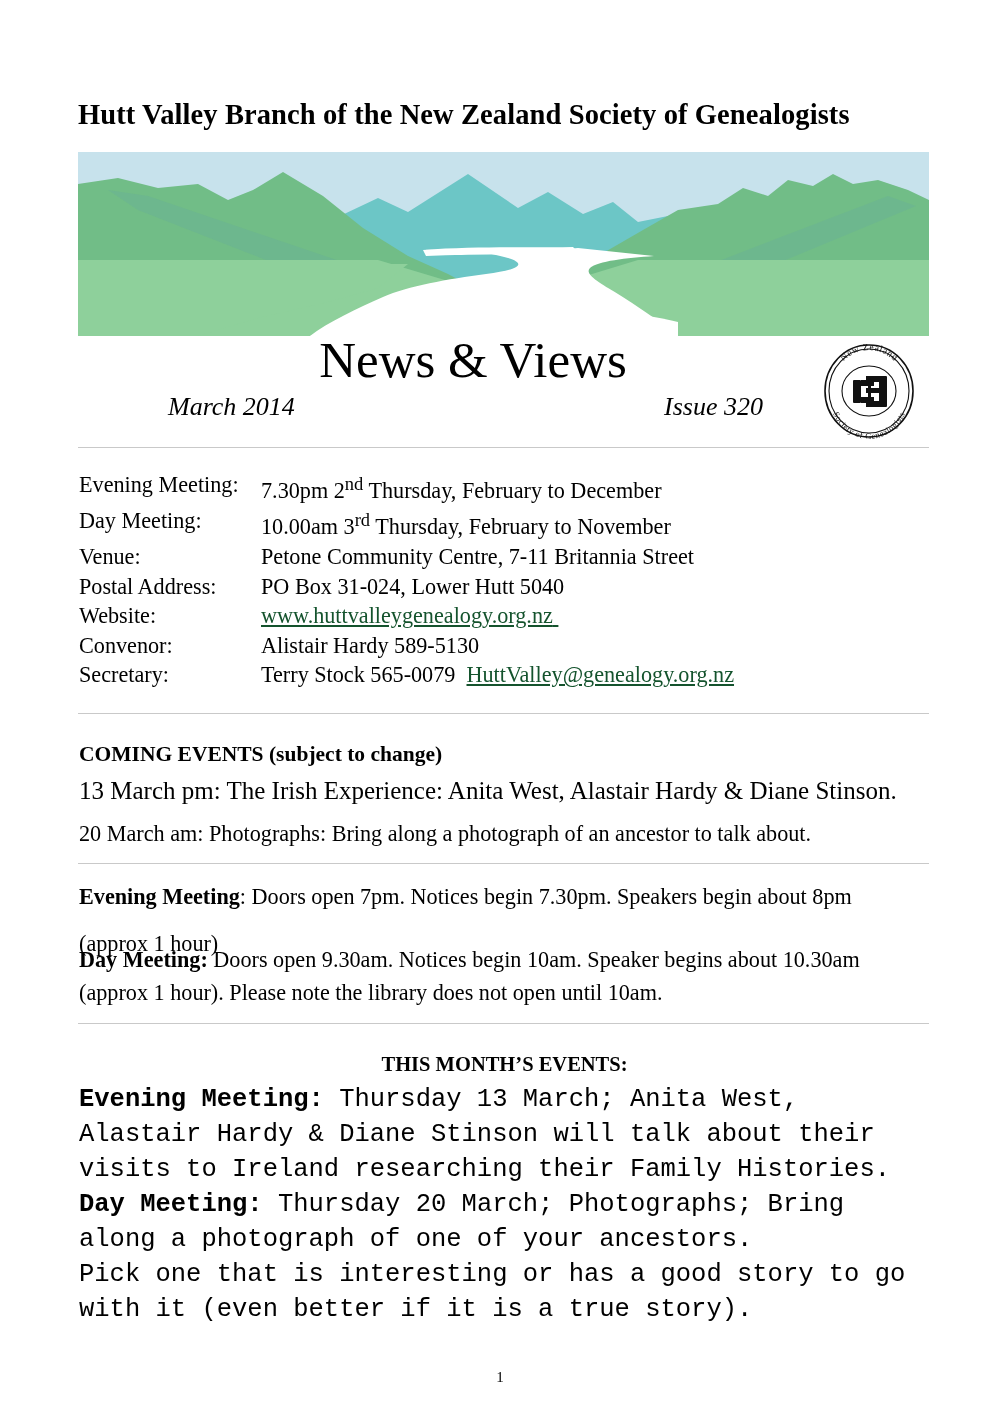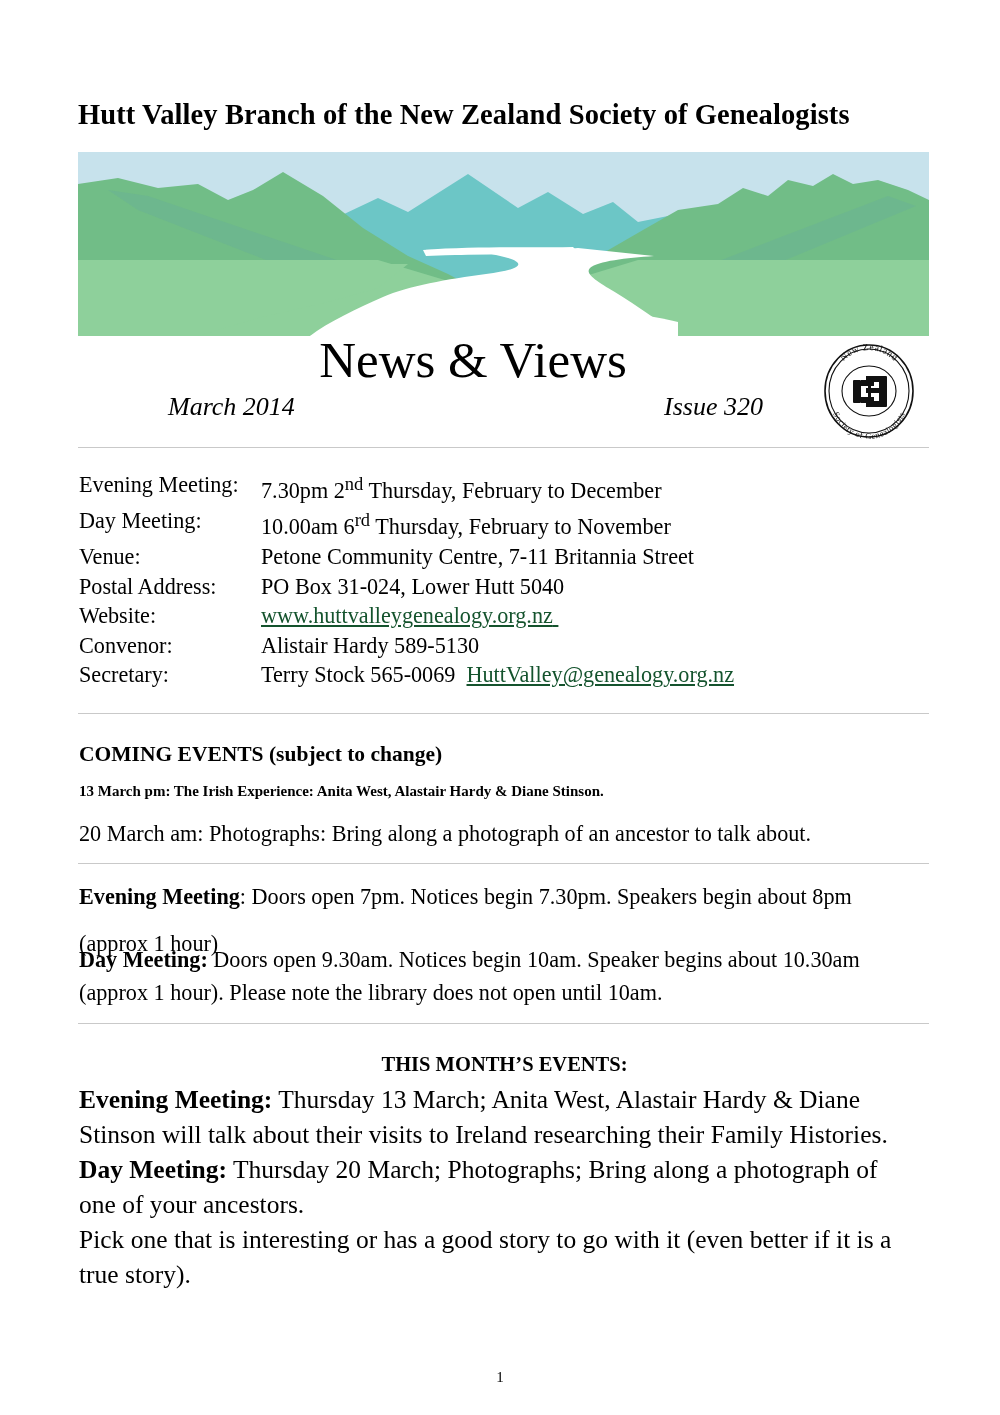--- a/index.html
+++ b/index.html
@@ -128,23 +128,22 @@
     top: 726px;
     font-size: 21.5px;
     font-weight: bold;
     text-align: right;
   }
   .coming-1 {
     position: absolute;
     left: 79px;
     top: 760px;
     width: 860px;
-    font-size: 15px;
+    font-size: 25px;
     line-height: 30px;
-    font-weight: bold;
   }
   .coming-2 {
     position: absolute;
     left: 79px;
     top: 803px;
     width: 860px;
     font-size: 22.2px;
     line-height: 30px;
   }
 
@@ -178,21 +177,21 @@
     font-weight: bold;
   }
   .month-body {
     position: absolute;
     left: 79px;
     top: 1066px;
     width: 830px;
     font-size: 25.5px;
     line-height: 35px;
   }
-  .month-body p { margin: 0; }
+  .month-body p { margin: 0; font-family: Liberation Mono, monospace; }
 
   
   .page-number {
     position: absolute;
     left: 0;
     top: 1353px;
     width: 1000px;
     text-align: center;
     font-size: 15px;
   }
@@ -288,21 +287,21 @@
 
   <div class="contact">
 
     <div class="contact-row">
       <div class="contact-label">Evening Meeting:</div>
       <div class="contact-value"><span>7.30pm 2</span><sup>nd</sup><span> Thursday, February to December</span></div>
     </div>
 
     <div class="contact-row">
       <div class="contact-label">Day Meeting:</div>
-      <div class="contact-value"><span>10.00am 6</span><sup>rd</sup><span> Thursday, February to November</span></div>
+      <div class="contact-value"><span>10.00am 3</span><sup>rd</sup><span> Thursday, February to November</span></div>
     </div>
 
     <div class="contact-row">
       <div class="contact-label">Venue:</div>
       <div class="contact-value">Petone Community Centre, 7-11 Britannia Street</div>
     </div>
 
     <div class="contact-row">
       <div class="contact-label">Postal Address:</div>
       <div class="contact-value">PO Box 31-024, Lower Hutt 5040</div>
@@ -313,21 +312,21 @@
       <div class="contact-value"><span class="lnk">www.huttvalleygenealogy.org.nz</span><span class="lnk">&nbsp;</span></div>
     </div>
 
     <div class="contact-row">
       <div class="contact-label">Convenor:</div>
       <div class="contact-value">Alistair Hardy 589-5130</div>
     </div>
 
     <div class="contact-row">
       <div class="contact-label">Secretary:</div>
-      <div class="contact-value"><span>Terry Stock 565-0069</span>&nbsp;&nbsp;<span class="lnk">HuttValley@genealogy.org.nz</span></div>
+      <div class="contact-value"><span>Terry Stock 565-0079</span>&nbsp;&nbsp;<span class="lnk">HuttValley@genealogy.org.nz</span></div>
     </div>
 
 
   </div>
 
   <div class="rule r2"></div>
 
   <div class="coming-heading">COMING EVENTS (subject to change)</div>
   <div class="coming-1">13 March pm: The Irish Experience: Anita West, Alastair Hardy &amp; Diane Stinson.</div>
   <div class="coming-2">20 March am: Photographs: Bring along a photograph of an ancestor to talk about.</div>

